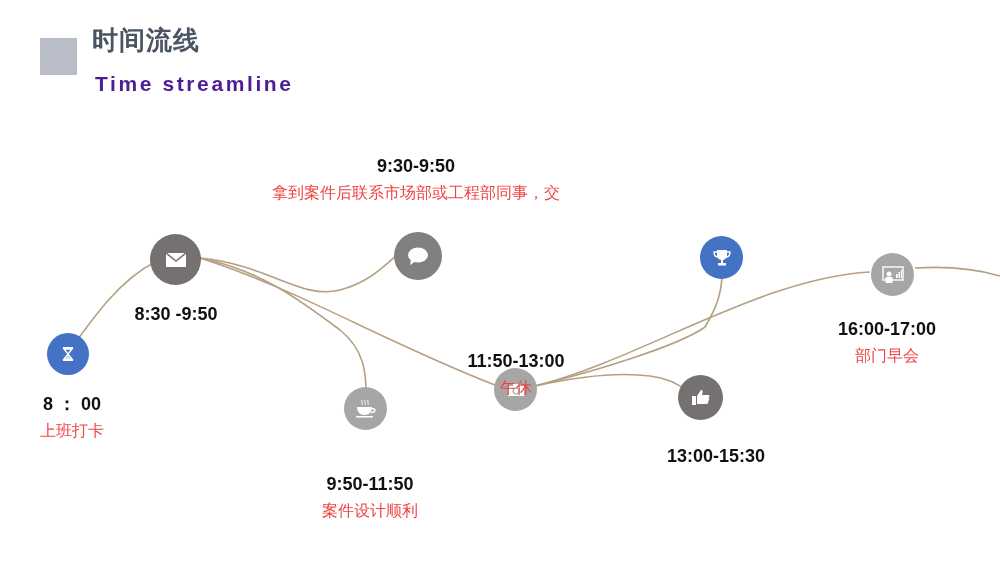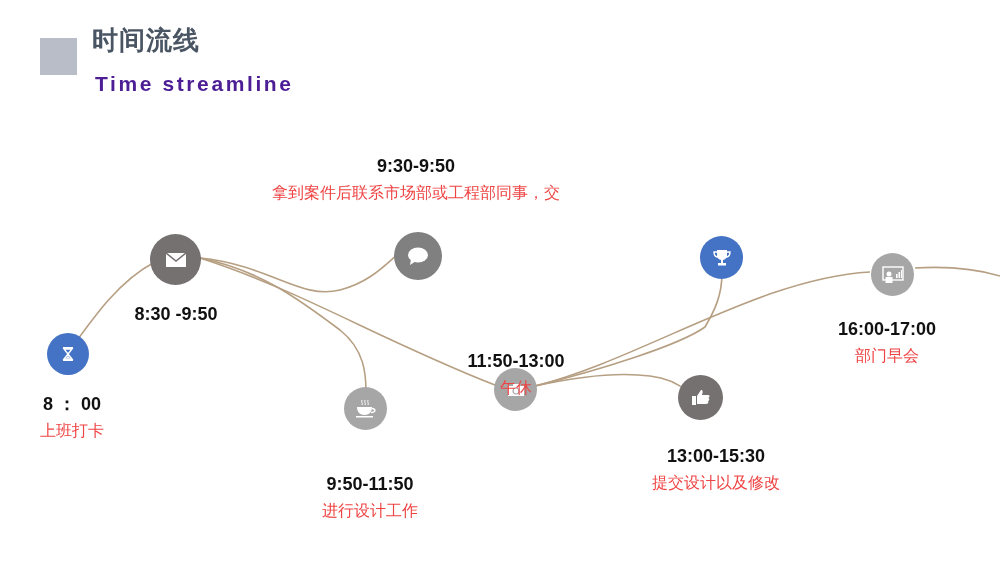--- a/index.html
+++ b/index.html
@@ -137,31 +137,30 @@
   <div class="time">8:30 -9:50</div>
 </div>
 
 <div class="label" style="left:416px;top:141px;margin-top:12px;">
   <div class="time">9:30-9:50</div>
   <div class="desc">拿到案件后联系市场部或工程部同事，交</div>
 </div>
 
 <div class="label" style="left:370px;top:443px;margin-top:28px;">
   <div class="time">9:50-11:50</div>
-  <div class="desc">进行设计工作</div>
+  <div class="desc">案件设计顺利</div>
 </div>
 
 <div class="label" style="left:516px;top:308px;margin-top:40px;">
   <div class="time">11:50-13:00</div>
   <div class="desc">午休</div>
 </div>
 
 <div class="label" style="left:716px;top:443px;">
   <div class="time">13:00-15:30</div>
-  <div class="desc">提交设计以及修改</div>
 </div>
 
 <div class="label" style="left:763px;top:180px;">
 </div>
 
 <div class="label" style="left:887px;top:316px;">
   <div class="time">16:00-17:00</div>
   <div class="desc">部门早会</div>
 </div>
 

